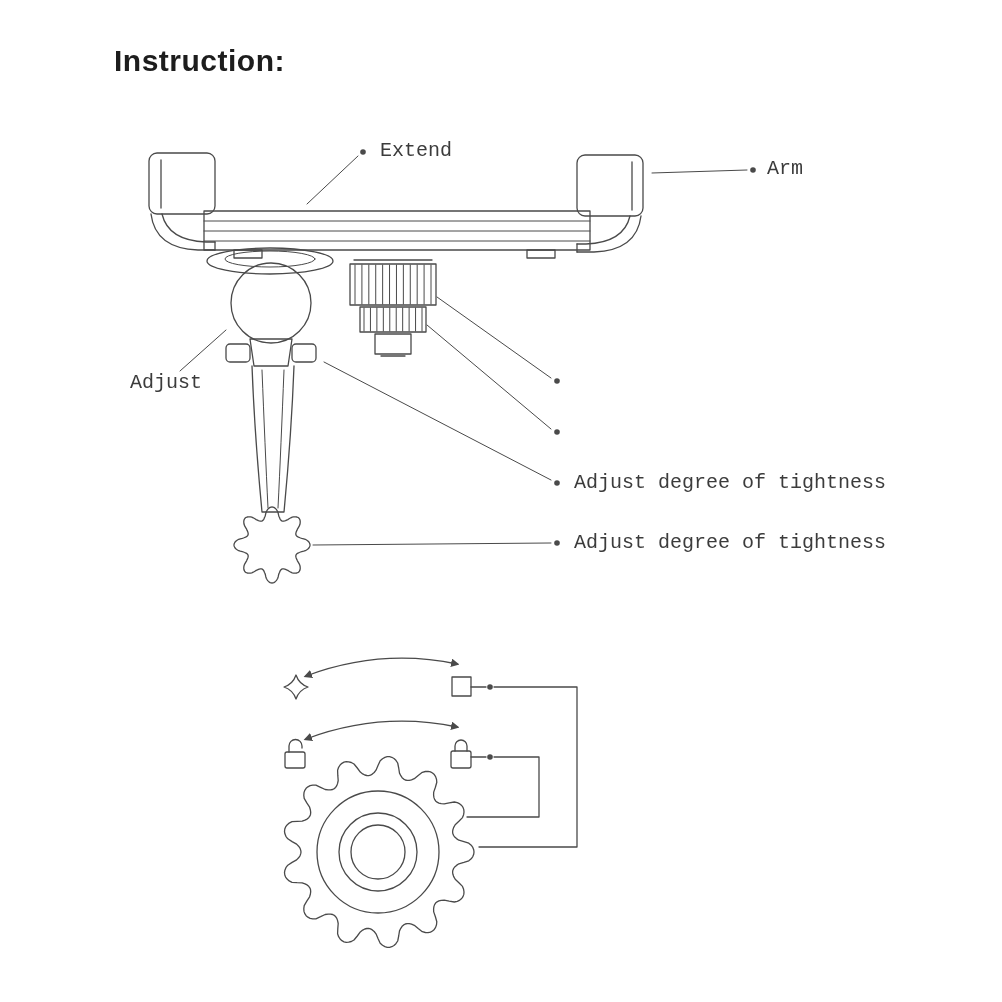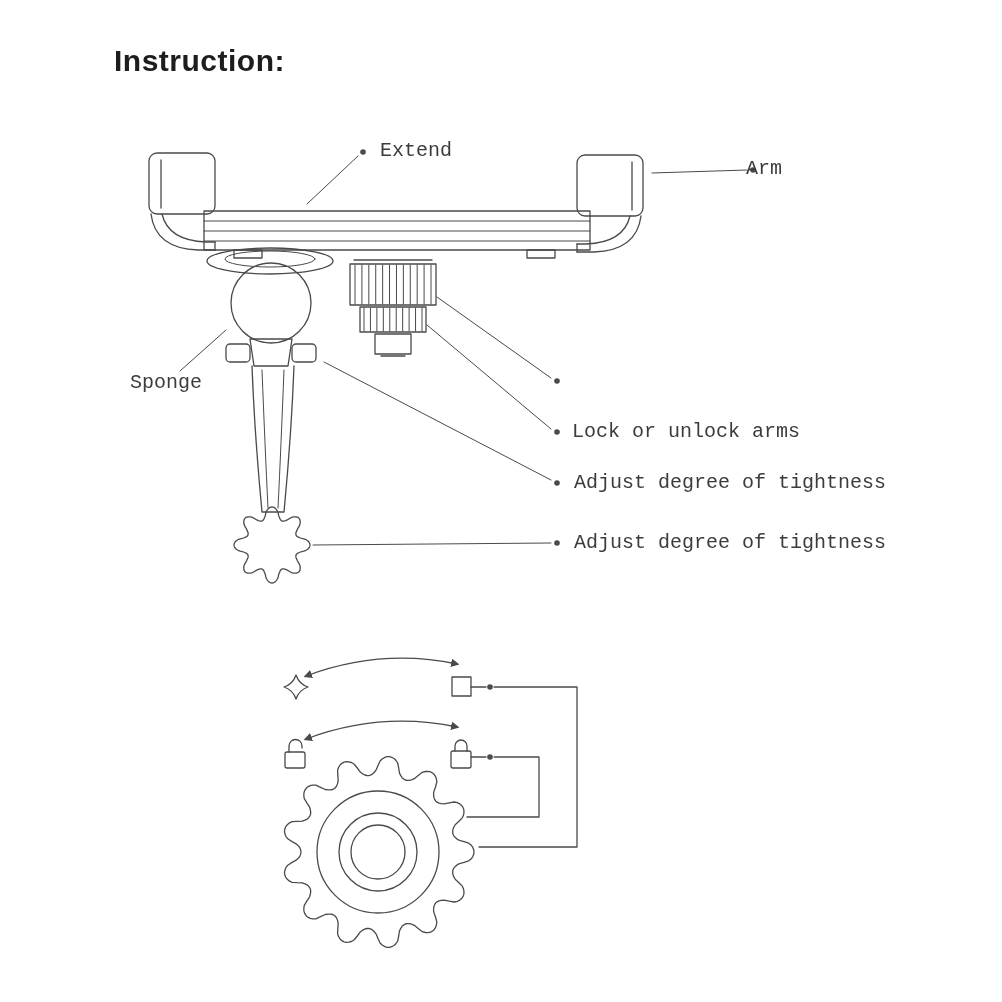--- a/index.html
+++ b/index.html
@@ -173,18 +173,17 @@
     <g class="ln">
       <path id="gear-path" d="M474.0,852.0 L473.7,854.3 L472.8,856.6 L471.2,858.8 L468.8,860.8 L463.9,862.4 L458.9,863.8 L456.5,865.4 L454.7,867.0 L453.5,868.7 L452.8,870.4 L452.6,872.3 L452.9,874.3 L453.7,876.6 L455.2,879.2 L458.9,882.7 L462.5,886.4 L463.6,889.3 L464.0,892.0 L463.8,894.4 L463.0,896.6 L461.7,898.5 L459.8,900.1 L457.3,901.3 L454.3,902.0 L449.2,901.1 L444.2,900.1 L441.2,900.3 L438.9,900.9 L437.1,901.8 L435.6,903.1 L434.6,904.6 L433.9,906.6 L433.6,909.0 L433.7,911.9 L435.4,916.7 L436.8,921.7 L436.5,924.8 L435.6,927.4 L434.3,929.4 L432.5,931.0 L430.5,932.1 L428.1,932.6 L425.4,932.5 L422.3,931.7 L418.2,928.6 L414.3,925.3 L411.5,924.2 L409.2,923.6 L407.1,923.6 L405.3,924.0 L403.7,924.9 L402.1,926.3 L400.8,928.3 L399.5,930.9 L398.7,936.0 L397.7,941.0 L395.9,943.7 L394.0,945.5 L391.8,946.7 L389.6,947.3 L387.2,947.3 L384.9,946.6 L382.5,945.3 L380.2,943.2 L378.0,938.5 L376.0,933.8 L374.2,931.5 L372.3,929.9 L370.5,928.9 L368.7,928.4 L366.8,928.5 L364.8,929.0 L362.7,930.1 L360.3,931.9 L357.3,936.0 L354.0,940.0 L351.3,941.5 L348.7,942.2 L346.2,942.3 L344.0,941.8 L341.9,940.7 L340.1,939.0 L338.6,936.7 L337.6,933.8 L337.8,928.6 L338.2,923.5 L337.6,920.6 L336.8,918.4 L335.6,916.6 L334.3,915.4 L332.6,914.5 L330.6,914.1 L328.2,914.1 L325.2,914.5 L320.6,916.7 L315.9,918.8 L312.8,918.8 L310.1,918.3 L307.9,917.2 L306.1,915.7 L304.8,913.7 L304.0,911.4 L303.8,908.7 L304.2,905.6 L306.8,901.1 L309.6,896.8 L310.4,894.0 L310.7,891.6 L310.5,889.6 L309.8,887.8 L308.7,886.3 L307.1,884.9 L305.0,883.8 L302.2,882.8 L297.1,882.7 L292.0,882.3 L289.2,880.9 L287.1,879.1 L285.6,877.1 L284.8,875.0 L284.5,872.7 L284.9,870.2 L285.9,867.7 L287.8,865.2 L292.1,862.4 L296.6,859.9 L298.6,857.8 L300.0,855.8 L300.7,853.9 L301.0,852.0 L300.7,850.1 L300.0,848.2 L298.6,846.2 L296.6,844.1 L292.1,841.6 L287.8,838.8 L285.9,836.3 L284.9,833.8 L284.5,831.3 L284.8,829.0 L285.6,826.9 L287.1,824.9 L289.2,823.1 L292.0,821.7 L297.1,821.3 L302.2,821.2 L305.0,820.2 L307.1,819.1 L308.7,817.7 L309.8,816.2 L310.5,814.4 L310.7,812.4 L310.4,810.0 L309.6,807.2 L306.8,802.9 L304.2,798.4 L303.8,795.3 L304.0,792.6 L304.8,790.3 L306.1,788.3 L307.9,786.8 L310.1,785.7 L312.8,785.2 L315.9,785.2 L320.6,787.3 L325.2,789.5 L328.2,789.9 L330.6,789.9 L332.6,789.5 L334.3,788.6 L335.6,787.4 L336.8,785.6 L337.6,783.4 L338.2,780.5 L337.8,775.4 L337.6,770.2 L338.6,767.3 L340.1,765.0 L341.9,763.3 L344.0,762.2 L346.2,761.7 L348.7,761.8 L351.3,762.5 L354.0,764.0 L357.3,768.0 L360.3,772.1 L362.7,773.9 L364.8,775.0 L366.8,775.5 L368.7,775.6 L370.5,775.1 L372.3,774.1 L374.2,772.5 L376.0,770.2 L378.0,765.5 L380.2,760.8 L382.5,758.7 L384.9,757.4 L387.2,756.7 L389.6,756.7 L391.8,757.3 L394.0,758.5 L395.9,760.3 L397.7,763.0 L398.7,768.0 L399.5,773.1 L400.8,775.7 L402.1,777.7 L403.7,779.1 L405.3,780.0 L407.1,780.4 L409.2,780.4 L411.5,779.8 L414.3,778.7 L418.2,775.4 L422.3,772.3 L425.4,771.5 L428.1,771.4 L430.5,771.9 L432.5,773.0 L434.3,774.6 L435.6,776.6 L436.5,779.2 L436.8,782.3 L435.4,787.3 L433.7,792.1 L433.6,795.0 L433.9,797.4 L434.6,799.4 L435.6,800.9 L437.1,802.2 L438.9,803.1 L441.2,803.7 L444.2,803.9 L449.2,802.9 L454.3,802.0 L457.3,802.7 L459.8,803.9 L461.7,805.5 L463.0,807.4 L463.8,809.6 L464.0,812.0 L463.6,814.7 L462.5,817.6 L458.9,821.3 L455.2,824.8 L453.7,827.4 L452.9,829.7 L452.6,831.7 L452.8,833.6 L453.5,835.3 L454.7,837.0 L456.5,838.6 L458.9,840.2 L463.9,841.6 L468.8,843.2 L471.2,845.2 L472.8,847.4 L473.7,849.7 L474.0,852.0 Z"></path>
       <circle cx="378" cy="852" r="61"></circle>
       <circle cx="378" cy="852" r="39"></circle>
       <circle cx="378" cy="852" r="27"></circle>
     </g>
   </svg>
 
   <div class="page-title">Instruction:</div>
   <div class="lbl" style="left:380px;top:141px">Extend</div>
-  <div class="lbl" style="left:746px;top:159px">Arm</div>
-  <div class="lbl" style="left:130px;top:373px">Sponge</div>
-  <div class="lbl" style="left:572px;top:422px">Lock or unlock arms</div>
+  <div class="lbl" style="left:767px;top:159px">Arm</div>
+  <div class="lbl" style="left:130px;top:373px">Adjust</div>
   <div class="lbl" style="left:574px;top:473px">Adjust degree of tightness</div>
   <div class="lbl" style="left:574px;top:533px">Adjust degree of tightness</div>
 </div>
 
 </body></html>

